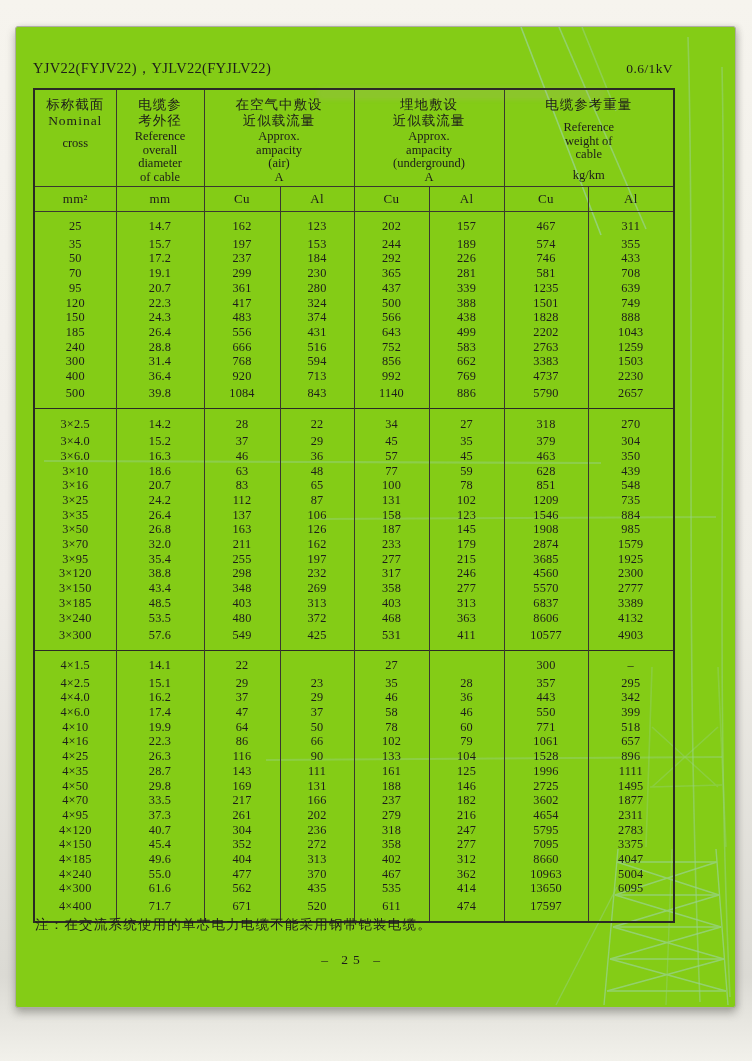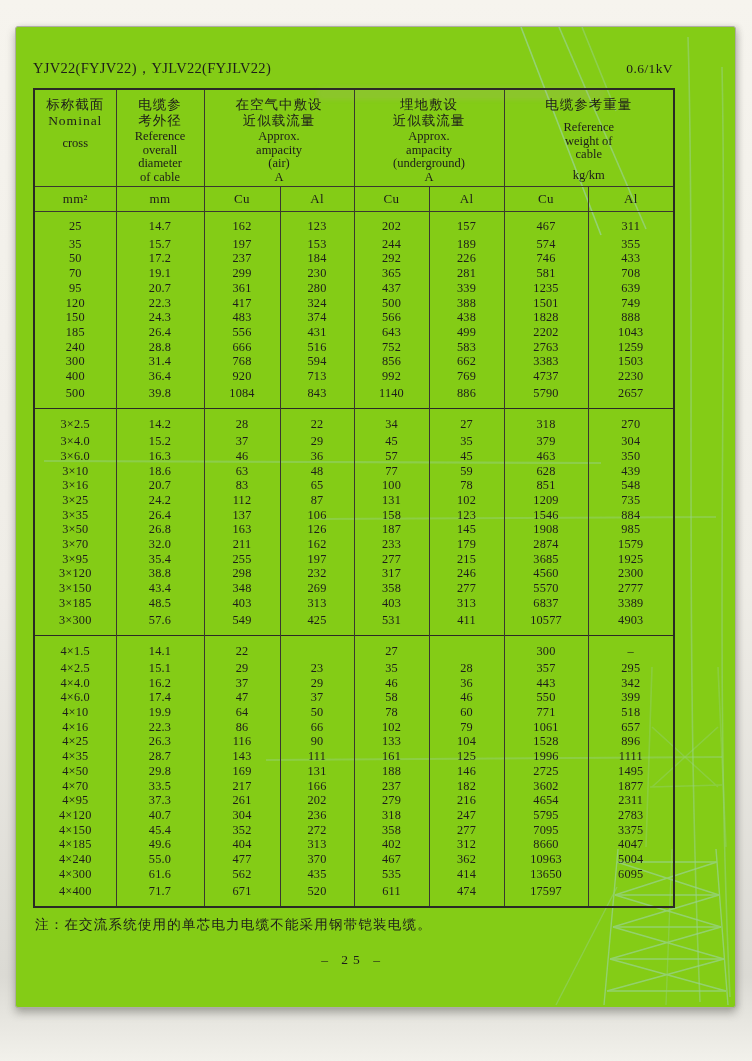--- a/index.html
+++ b/index.html
@@ -423,20 +423,30 @@
           <td>3×185</td>
           <td>48.5</td>
           <td>403</td>
           <td>313</td>
           <td>403</td>
           <td>313</td>
           <td>6837</td>
           <td>3389</td>
         </tr>
         <tr>
+          <td>3×240</td>
+          <td>53.5</td>
+          <td>480</td>
+          <td>372</td>
+          <td>468</td>
+          <td>363</td>
+          <td>8606</td>
+          <td>4132</td>
+        </tr>
+        <tr>
           <td>3×300</td>
           <td>57.6</td>
           <td>549</td>
           <td>425</td>
           <td>531</td>
           <td>411</td>
           <td>10577</td>
           <td>4903</td>
         </tr>
       </tbody>

